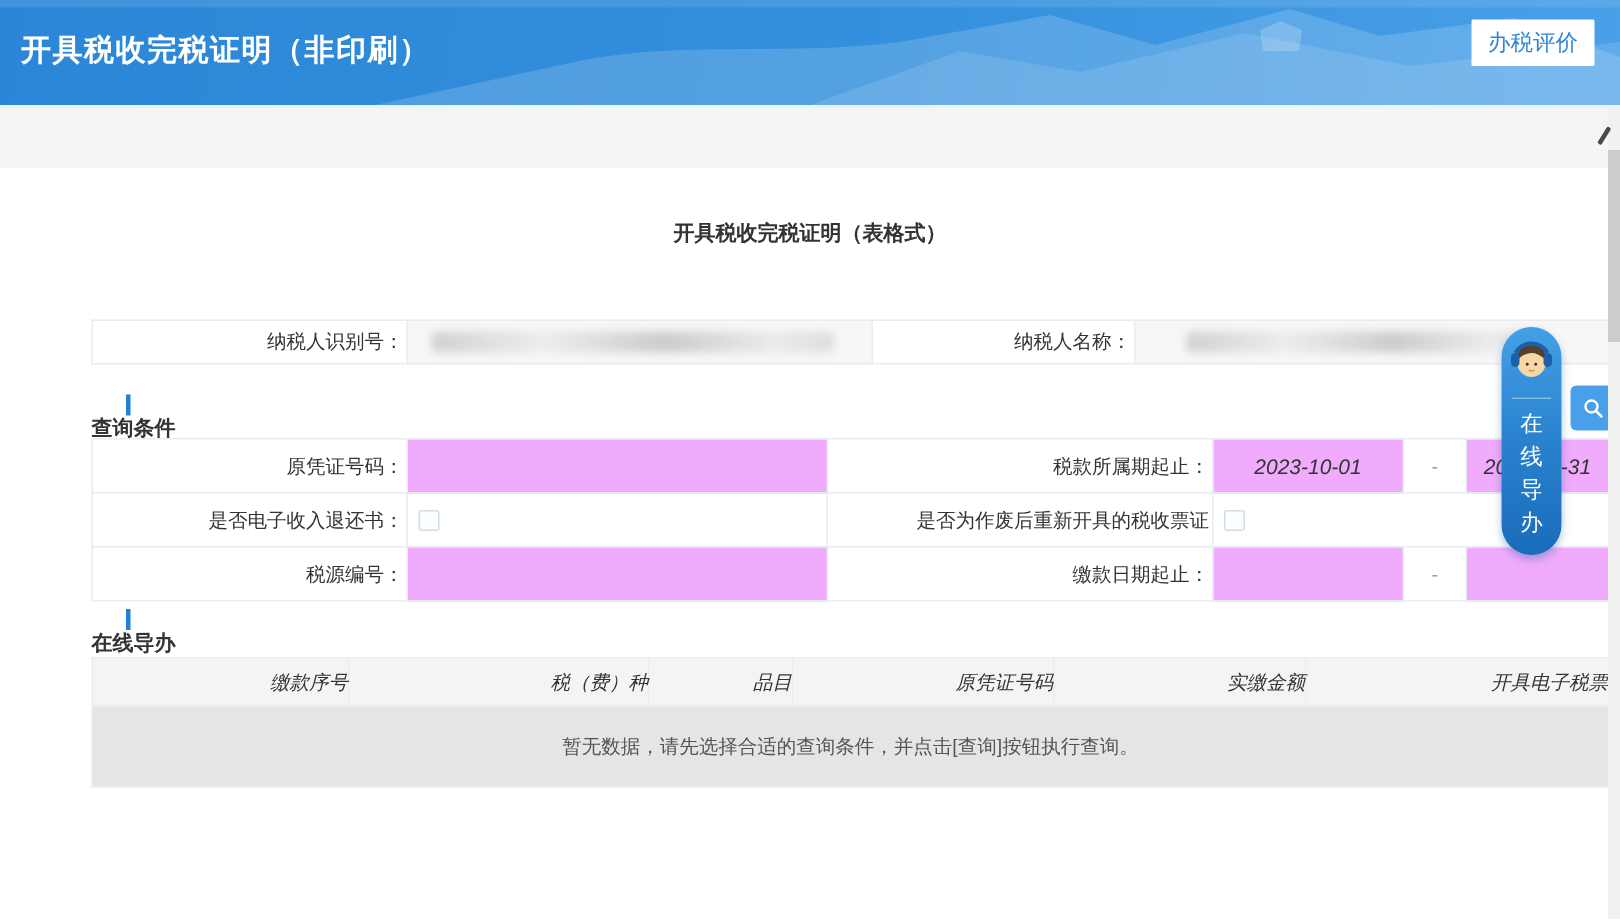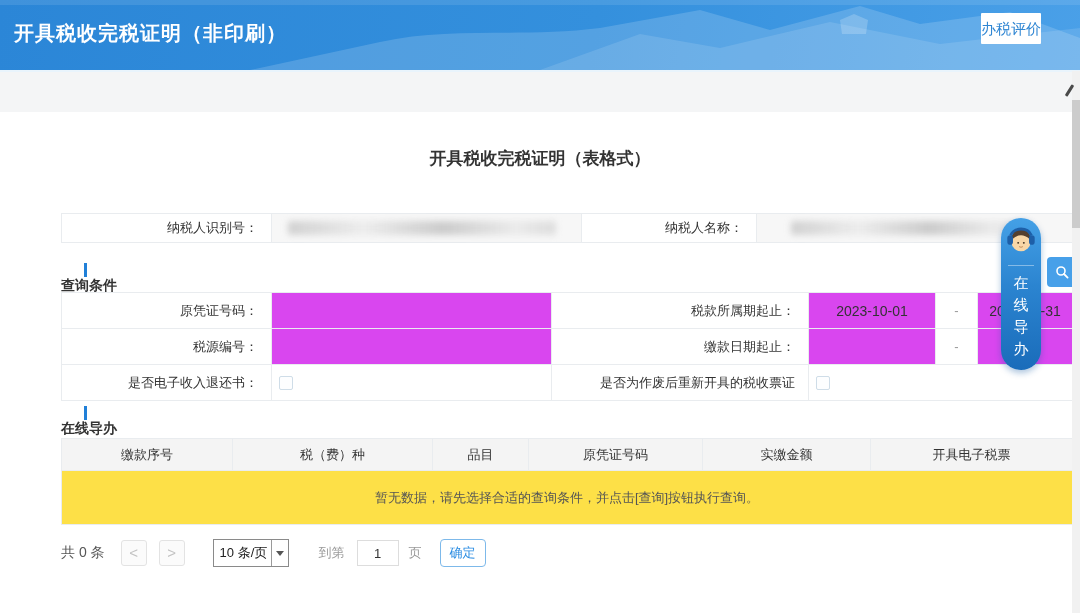--- a/index.html
+++ b/index.html
@@ -4,36 +4,36 @@
 <style>
   * { margin:0; padding:0; box-sizing:border-box; }
   body { font-family:"Liberation Sans","DejaVu Sans",sans-serif; background:#fff; }
   .page { position:relative; width:1080px; height:613px; overflow:hidden; background:#ffffff; }
 
   
   .header { position:absolute; left:0; top:0; width:1080px; height:70px;
     background:linear-gradient(100deg,#2b86d7 0%, #3490dd 55%, #4aa0e8 100%); overflow:hidden; }
   .header svg.mountains { position:absolute; left:0; top:0; }
   .header-title { position:absolute; left:14px; top:20px; color:#ffffff; font-size:20px; font-weight:bold; letter-spacing:1px; }
-  .evaluate-btn { position:absolute; left:981px; top:13px; width:60px; height:31px; background:#ffffff;
+  .evaluate-btn { position:absolute; left:981px; top:13px; width:82px; height:31px; background:#ffffff;
     border:none; color:#2f86d3; font-size:15px; text-align:center; line-height:31px; cursor:pointer; border-radius:1px; }
 
   
   .subbar { position:absolute; left:0; top:70px; width:1080px; height:42px; background:#f4f5f6; border-top:2px solid #e9f4fc; }
 
   
   .form-title { position:absolute; left:0; top:147px; width:1080px; text-align:center;
-    font-size:17px; font-weight:bold; color:#333; }
+    font-size:14px; font-weight:bold; color:#333; }
 
   
   table { border-collapse:collapse; table-layout:fixed; }
   td, th { border:1px solid #e9ecef; font-size:13px; color:#333; }
-  .lbl { text-align:right; padding-right:13px; background:#fff; }
+  .lbl { text-align:right; padding-right:2px; background:#fff; }
   .val-gray { background:#f7f7f7; }
-  .val-blue { background:#d946ef; }
+  .val-blue { background:#f0abfc;font-style:italic; }
 
   .taxpayer-table { position:absolute; left:61px; top:213px; width:1011px; }
   .taxpayer-table td { height:29px; }
   .redact { height:14px; border-radius:3px; filter:blur(3px);
     background:linear-gradient(90deg, rgba(178,178,178,.55), rgba(214,214,214,.30) 28%, rgba(168,168,168,.55) 58%, rgba(216,216,216,.38) 85%, rgba(190,190,190,.45)); }
   .redact.id { width:268px; margin-left:16px; }
   .redact.name { width:238px; margin-left:34px; }
 
   
   .section-title { position:absolute; left:61px; display:flex; align-items:center;flex-direction:column; }
@@ -43,22 +43,22 @@
   .section-results { top:406px; }
 
   .query-table { position:absolute; left:61px; top:292px; width:1011px; }
   .query-table td { height:36px; }
   .date-cell { text-align:center; font-size:14px; color:#333; }
   .sep-cell { text-align:center; color:#999; background:#fff; }
   .checkbox { display:inline-block; width:14px; height:14px; background:#fdfeff; border:1px solid #cfdde8;
     border-radius:2px; vertical-align:middle; margin-left:7px; cursor:pointer; }
 
   .results-table { position:absolute; left:61px; top:438px; width:1011px; }
-  .results-table th { height:32px; background:#f4f4f4; font-weight:normal; text-align:center; }
-  .results-table td.empty { height:54px; text-align:center; color:#555; background:#fde047; }
+  .results-table th { height:32px; background:#f4f4f4; font-weight:normal; text-align:right;font-style:italic; }
+  .results-table td.empty { height:54px; text-align:center; color:#555; background:#e5e5e5; }
 
   
   .pagination { position:absolute; left:61px; top:538px; height:30px; display:flex; align-items:center; }
   .pg-total { font-size:14px; color:#555; margin-right:16px; }
   .pg-btn { width:26px; height:26px; background:#fbfbfb; border:1px solid #e3e3e3; border-radius:3px;
     color:#c2c2c2; font-size:15px; text-align:center; line-height:24px; cursor:pointer; }
   .pg-prev { margin-right:12px; }
   .pg-next { margin-right:28px; }
   .pg-select { width:76px; height:28px; border:1px solid #8a8a8a; background:#fff; display:flex; align-items:center;
     margin-right:30px; cursor:pointer; }
@@ -149,32 +149,32 @@
     <tbody>
         <tr>
       <td class="lbl">原凭证号码：</td>
       <td class="val-blue"></td>
       <td class="lbl">税款所属期起止：</td>
       <td class="val-blue date-cell">2023-10-01</td>
       <td class="sep-cell">-</td>
       <td class="val-blue date-cell">2023-10-31</td>
     </tr>
     <tr>
+      <td class="lbl">是否电子收入退还书：</td>
+      <td><span class="checkbox"></span></td>
+      <td class="lbl">是否为作废后重新开具的税收票证</td>
+      <td colspan="3"><span class="checkbox"></span></td>
+    </tr>
+    <tr>
       <td class="lbl">税源编号：</td>
       <td class="val-blue"></td>
       <td class="lbl">缴款日期起止：</td>
       <td class="val-blue date-cell"></td>
       <td class="sep-cell">-</td>
       <td class="val-blue date-cell"></td>
-    </tr>
-    <tr>
-      <td class="lbl">是否电子收入退还书：</td>
-      <td><span class="checkbox"></span></td>
-      <td class="lbl">是否为作废后重新开具的税收票证</td>
-      <td colspan="3"><span class="checkbox"></span></td>
     </tr>
   </tbody>
     </table>
 
   <div class="section-title section-results">
     <span class="bar"></span>
     <span class="txt">在线导办</span>
   </div>
 
   <table class="results-table">
@@ -194,35 +194,20 @@
       <th>原凭证号码</th>
       <th>实缴金额</th>
       <th>开具电子税票</th>
     </tr>
     <tr>
       <td class="empty" colspan="6">暂无数据，请先选择合适的查询条件，并点击[查询]按钮执行查询。</td>
     </tr>
   </tbody>
     </table>
 
-  <div class="pagination">
-    <span class="pg-total">共 0 条</span>
-    <button class="pg-btn pg-prev"><span>&lt;</span></button>
-    <button class="pg-btn pg-next"><span>&gt;</span></button>
-    <div class="pg-select">
-      <span class="sel-text">10 条/页</span>
-      <span class="sel-arrow">
-          <span class="tri"></span>
-        </span>
-    </div>
-    <span class="pg-goto-prefix">到第</span>
-    <input class="pg-input" value="1" style="">
-    <span class="pg-goto-suffix">页</span>
-    <button class="pg-confirm">确定</button>
-  </div>
 
   <div class="guide-widget">
     <svg class="guide-avatar" viewBox="0 0 36 36">
       <circle cx="18" cy="20" r="10" fill="#f8d7a7"></circle>
       <path d="M8,20 a10,10 0 0 1 20,0 l0,-4 a10,8 0 0 0 -20,0 Z" fill="#54402f"></path>
       <path d="M9,17 q9,-8 18,0 l0,-3 a9,8 0 0 0 -18,0 Z" fill="#54402f"></path>
       <path d="M7,13 a12,11 0 0 1 22,0" fill="none" stroke="#1d5fa8" stroke-width="3"></path>
       <rect x="3.5" y="13" width="6" height="10" rx="3" fill="#1d5fa8"></rect>
       <rect x="26.5" y="13" width="6" height="10" rx="3" fill="#1d5fa8"></rect>
       <circle cx="15" cy="21" r="1" fill="#3a2c1e"></circle>

